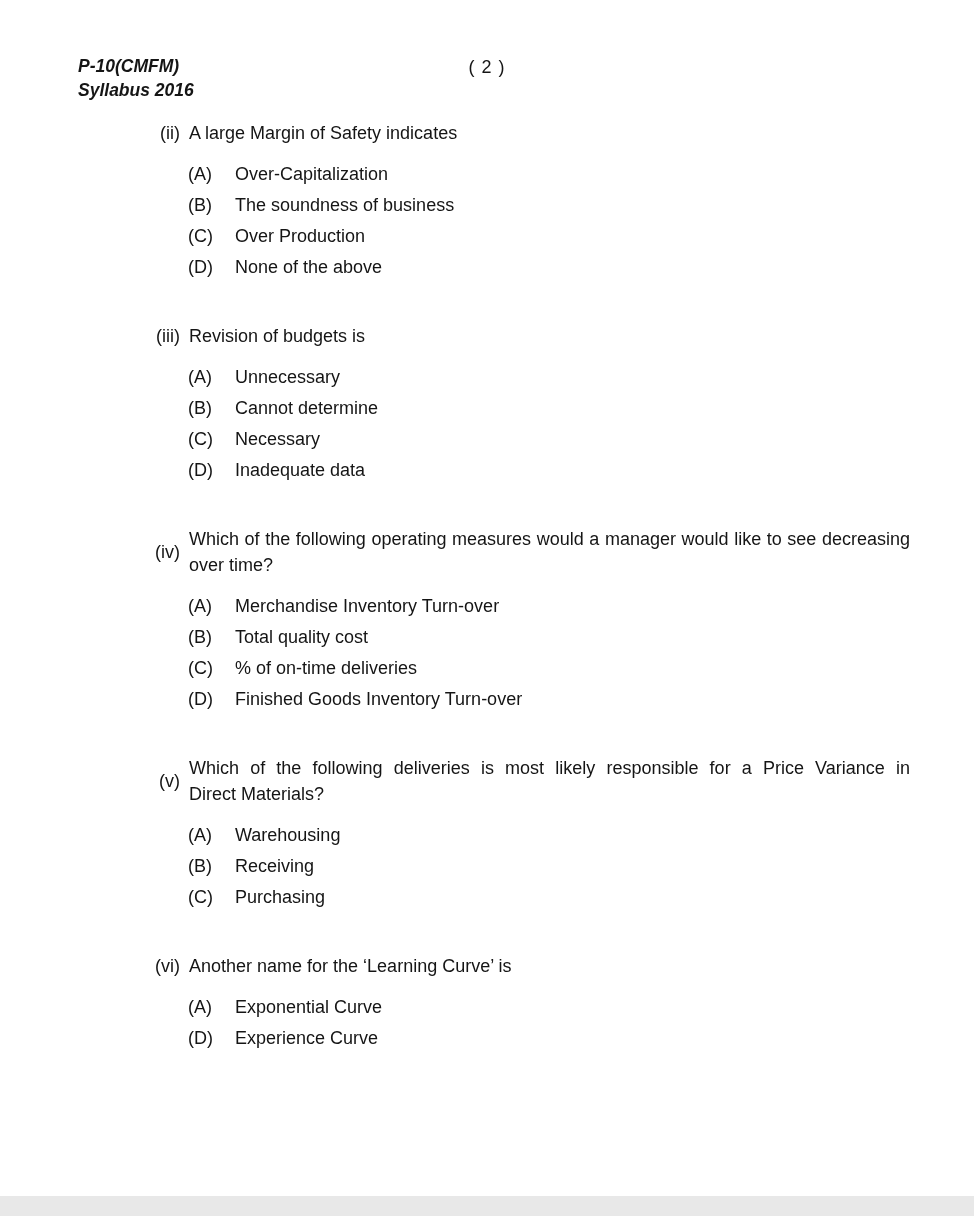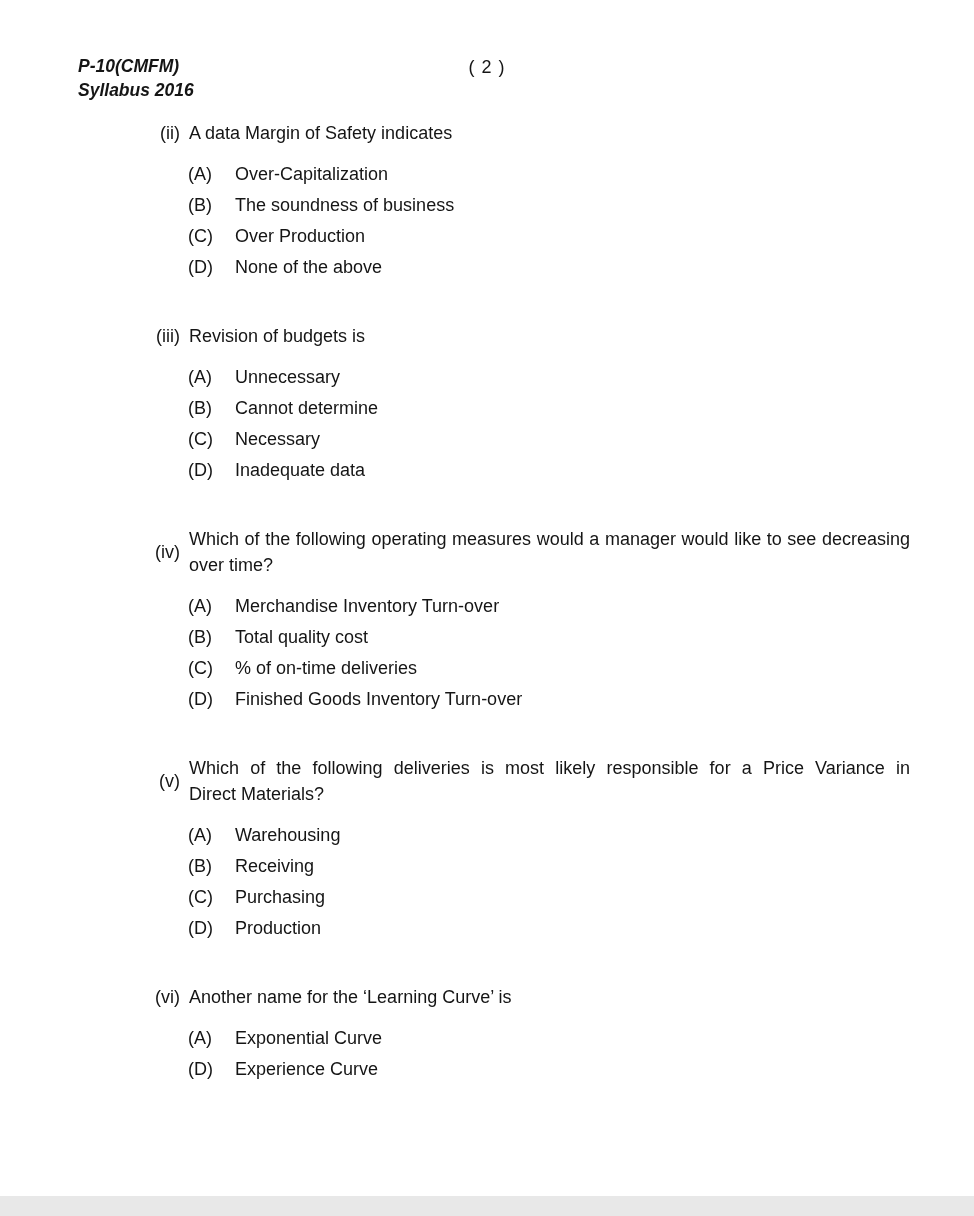--- a/index.html
+++ b/index.html
@@ -82,21 +82,21 @@
     <div>Syllabus 2016</div>
   </div>
 
   <div class="page-number">( 2 )</div>
 
   <div class="questions">
   <div class="question">
     <div class="q-line">
       <div class="q-num">(ii)</div>
       <div class="q-text">
-            <div>A data Margin of Safety indicates</div>
+            <div>A large Margin of Safety indicates</div>
           </div>
     </div>
     <div class="opts">
           <div class="opt"><span class="opt-letter">(A)</span><span class="opt-text">Over-Capitalization</span></div>
           <div class="opt"><span class="opt-letter">(B)</span><span class="opt-text">The soundness of business</span></div>
           <div class="opt"><span class="opt-letter">(C)</span><span class="opt-text">Over Production</span></div>
           <div class="opt"><span class="opt-letter">(D)</span><span class="opt-text">None of the above</span></div>
         </div>
   </div>
 
@@ -136,21 +136,20 @@
       <div class="q-num">(v)</div>
       <div class="q-text">
             <div class="jline">Which of the following deliveries is most likely responsible for a Price Variance in</div>
             <div>Direct Materials?</div>
           </div>
     </div>
     <div class="opts">
           <div class="opt"><span class="opt-letter">(A)</span><span class="opt-text">Warehousing</span></div>
           <div class="opt"><span class="opt-letter">(B)</span><span class="opt-text">Receiving</span></div>
           <div class="opt"><span class="opt-letter">(C)</span><span class="opt-text">Purchasing</span></div>
-          <div class="opt"><span class="opt-letter">(D)</span><span class="opt-text">Production</span></div>
         </div>
   </div>
 
   <div class="question">
     <div class="q-line">
       <div class="q-num">(vi)</div>
       <div class="q-text">
             <div>Another name for the ‘Learning Curve’ is</div>
           </div>
     </div>

